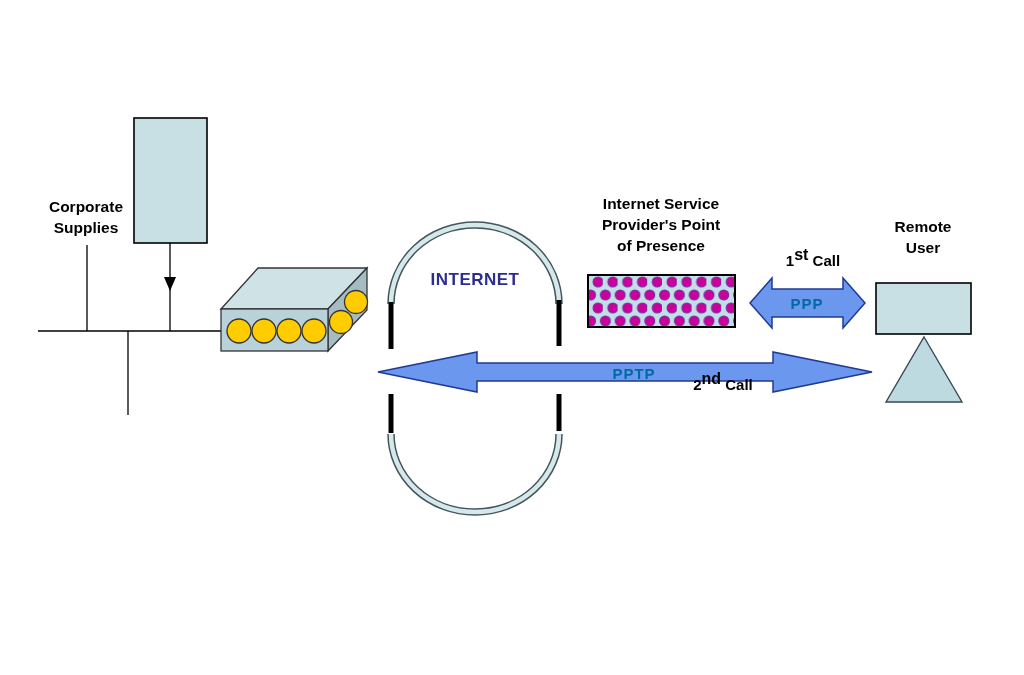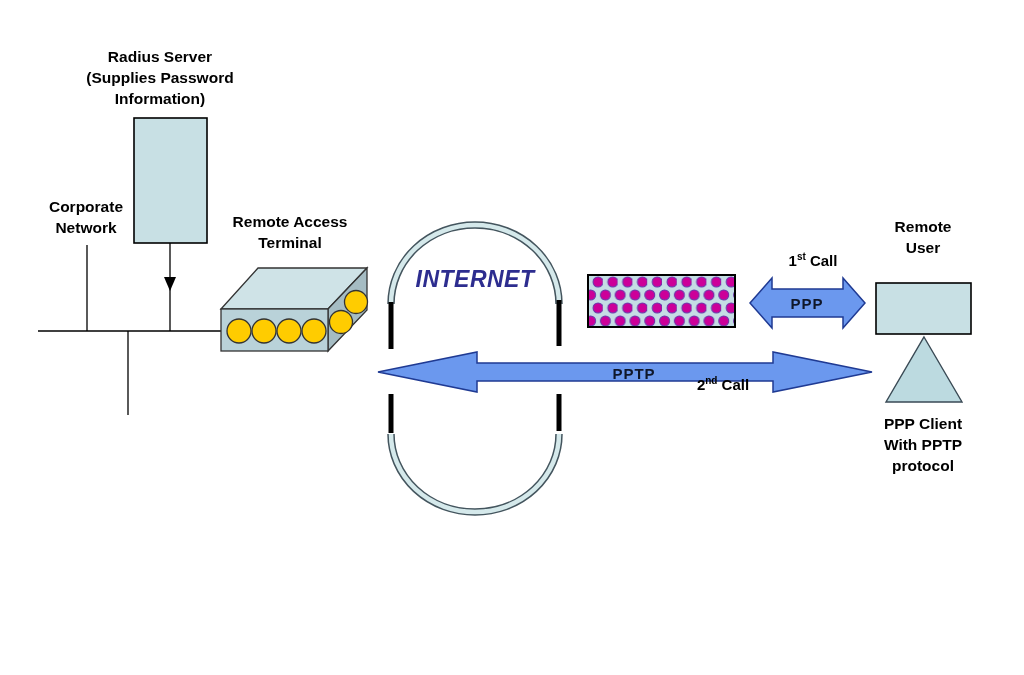--- a/index.html
+++ b/index.html
@@ -15,32 +15,31 @@
     position:absolute;
     transform:translateX(-50%);
     text-align:center;
     white-space:pre-line;
     font-weight:bold;
     font-size:15.5px;
     line-height:21px;
     color:#000000;
   }
   .lbl-internet{
-    font-style:italic;
-    font-size:23px;
+    font-size:17px;
     letter-spacing:0.5px;
     color:#2d2d8f;
   }
   .lbl-arrow{
-    color:#0f172a;
+    color:#0369a1;
     font-size:15px;
     letter-spacing:1px;
   }
   .lbl-call{font-size:15px;white-space:nowrap;}
-  .lbl-call sup{font-size:10px;line-height:0;}
+  .lbl-call sup{font-size:16px;line-height:0;}
 </style>
 </head>
 <body>
 
 <div class="canvas">
 
   <svg class="layer" width="1024" height="675" viewBox="0 0 1024 675">
     <defs>
       <pattern id="dotpat" x="588" y="275" width="14.8" height="26" patternUnits="userSpaceOnUse">
         <circle cx="10" cy="7" r="5" fill="#cc0099" stroke="#6633aa" stroke-width="1"></circle>
@@ -91,41 +90,36 @@
 
     <polygon points="378,372 477,352 477,363 773,363 773,352 872,372 773,392 773,381 477,381 477,392" fill="#6b98ee" stroke="#1f3a93" stroke-width="1.5"></polygon>
 
     <polygon points="750,303 772,278 772,289 843,289 843,278 865,303 843,328 843,317 772,317 772,328" fill="#6b98ee" stroke="#1f3a93" stroke-width="1.5"></polygon>
 
     <rect x="876" y="283" width="95" height="51" fill="#c8e0e4" stroke="#000000" stroke-width="1.6"></rect>
 
     <polygon points="924,337 962,402 886,402" fill="#bcdae0" stroke="#3a4a55" stroke-width="1.4"></polygon>
   </svg>
 
-  <div class="lbl" style="left:160px;top:46px;">Radius Server
-(Supplies Password
-Information)</div>
 
   <div class="lbl" style="left:86px;top:196px;">Corporate
-Network</div>
+Supplies</div>
 
-  <div class="lbl" style="left:290px;top:211px;">Remote Access
-Terminal</div>
 
   <div class="lbl lbl-internet" style="left:475px;top:269px;">INTERNET</div>
 
+  <div class="lbl" style="left:661px;top:193px;">Internet Service
+Provider's Point
+of Presence</div>
 
   <div class="lbl lbl-call" style="left:813px;top:250px;"><span>1</span><sup>st</sup><span> Call</span></div>
 
   <div class="lbl lbl-arrow" style="left:807px;top:293px;">PPP</div>
 
   <div class="lbl" style="left:923px;top:216px;">Remote
 User</div>
 
   <div class="lbl lbl-arrow" style="left:622px;top:363px;margin-left:12px;">PPTP</div>
 
   <div class="lbl lbl-call" style="left:723px;top:374px;"><span>2</span><sup>nd</sup><span> Call</span></div>
 
-  <div class="lbl" style="left:923px;top:413px;">PPP Client
-With PPTP
-protocol</div>
 
 </div>
 
 </body></html>

